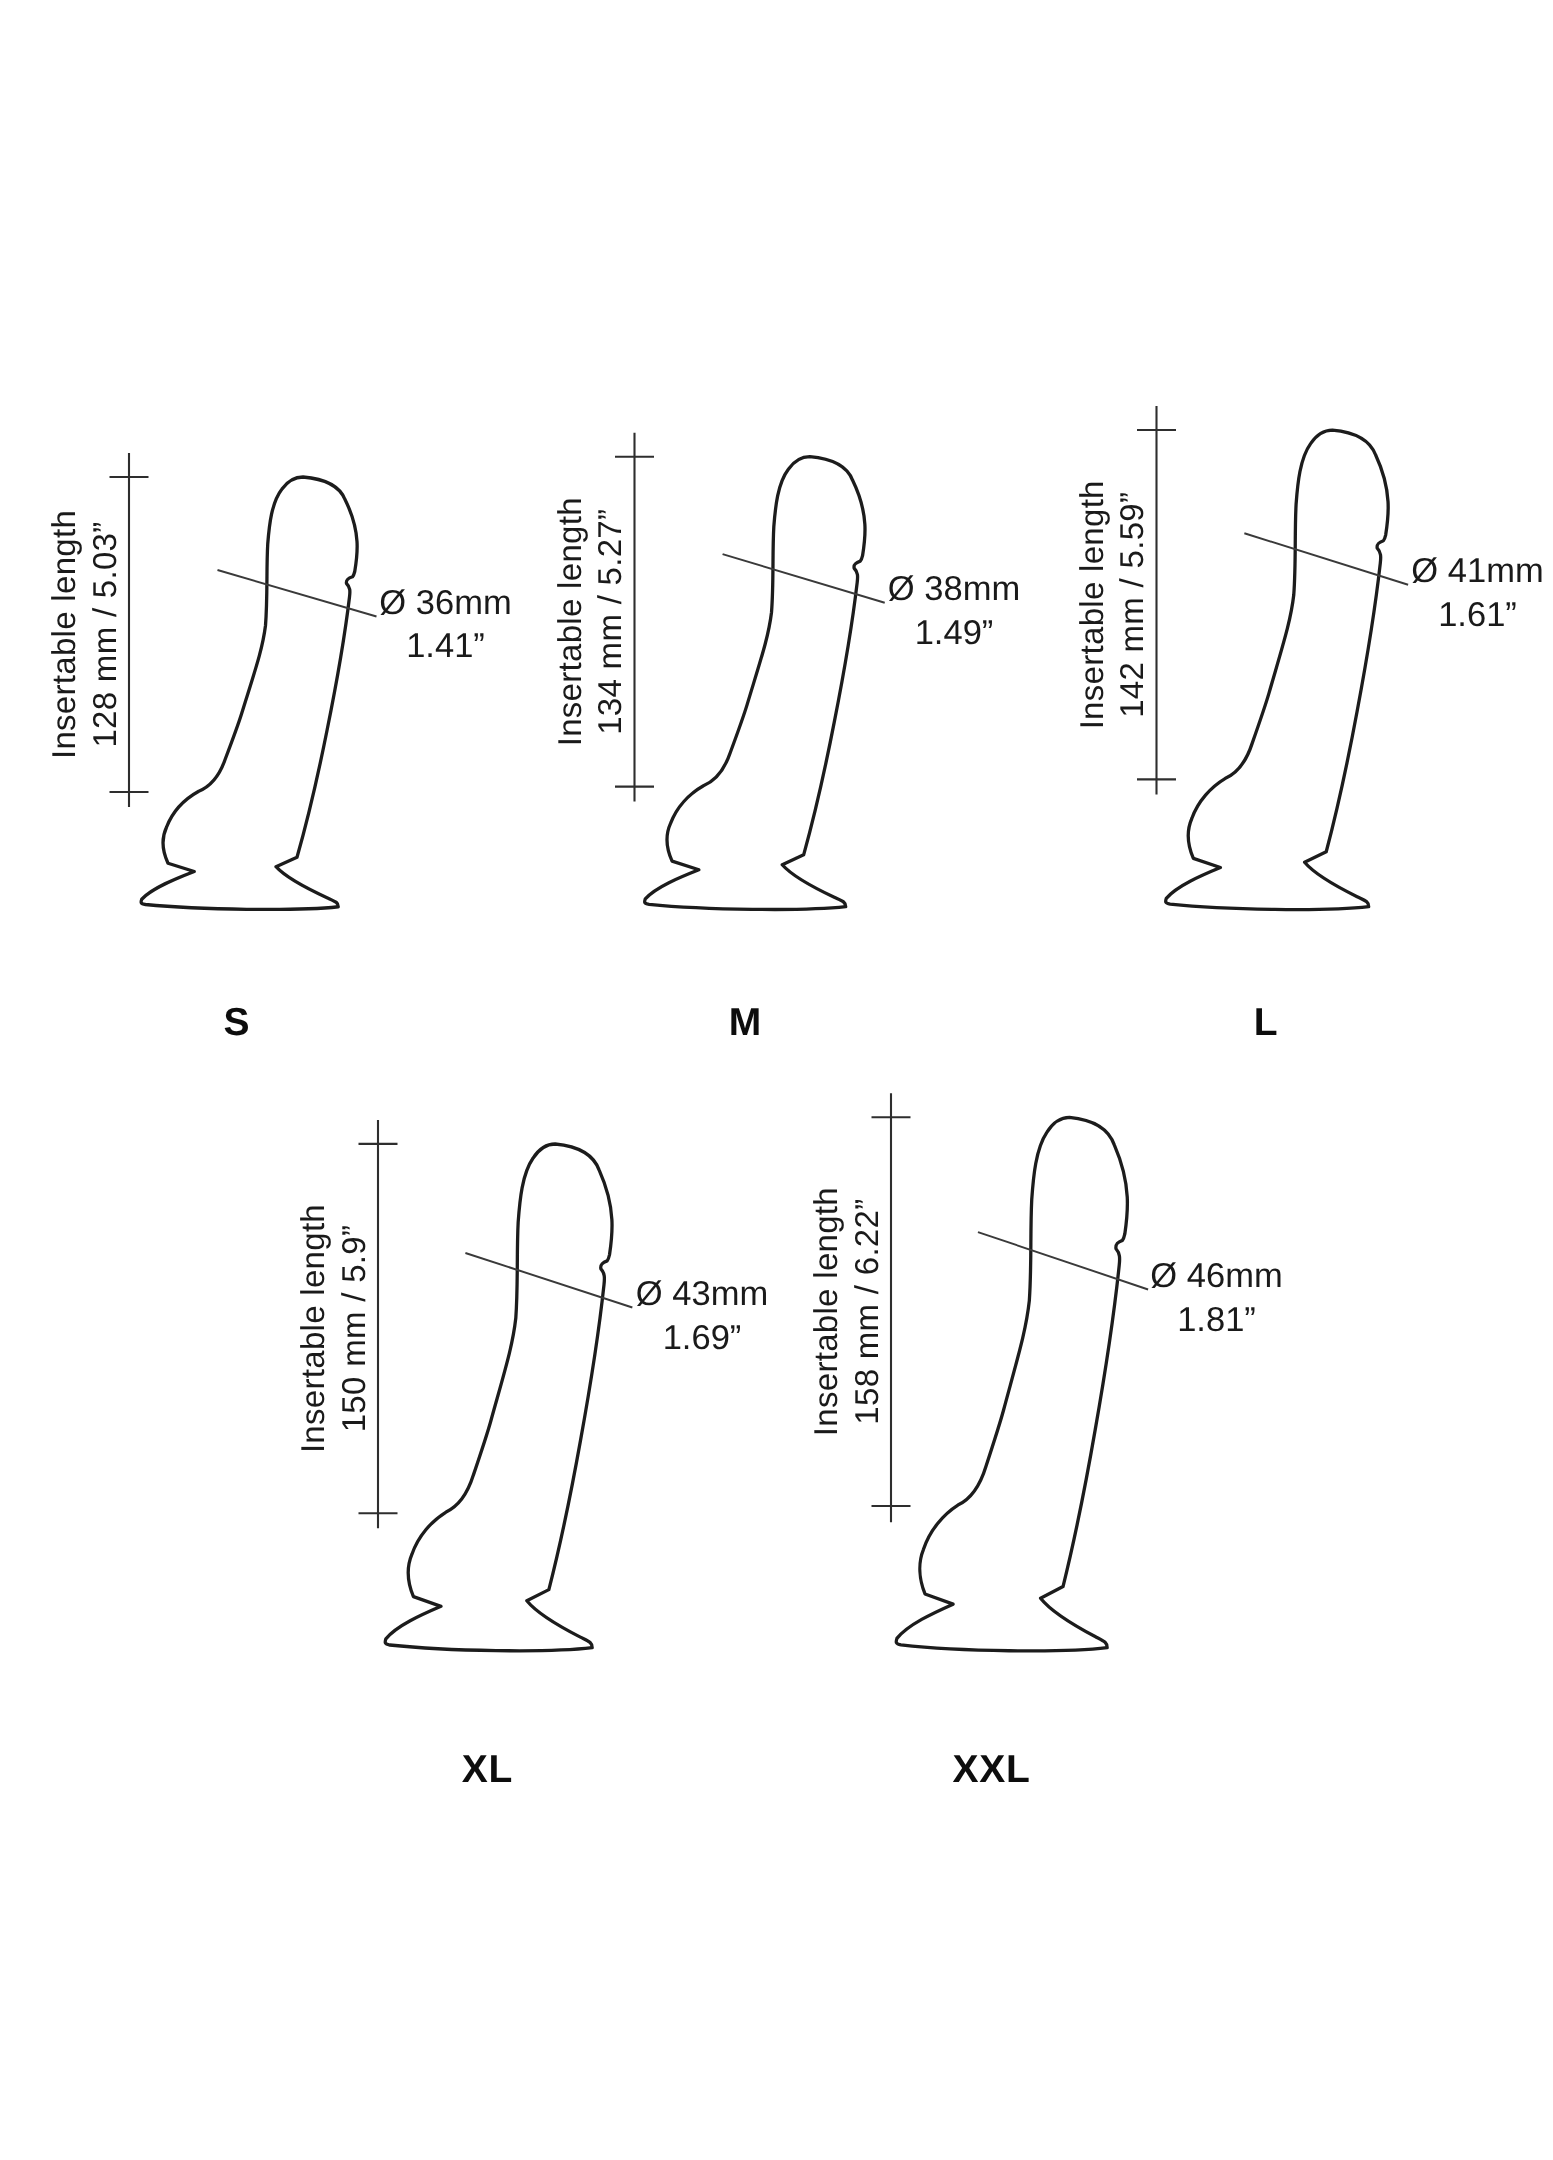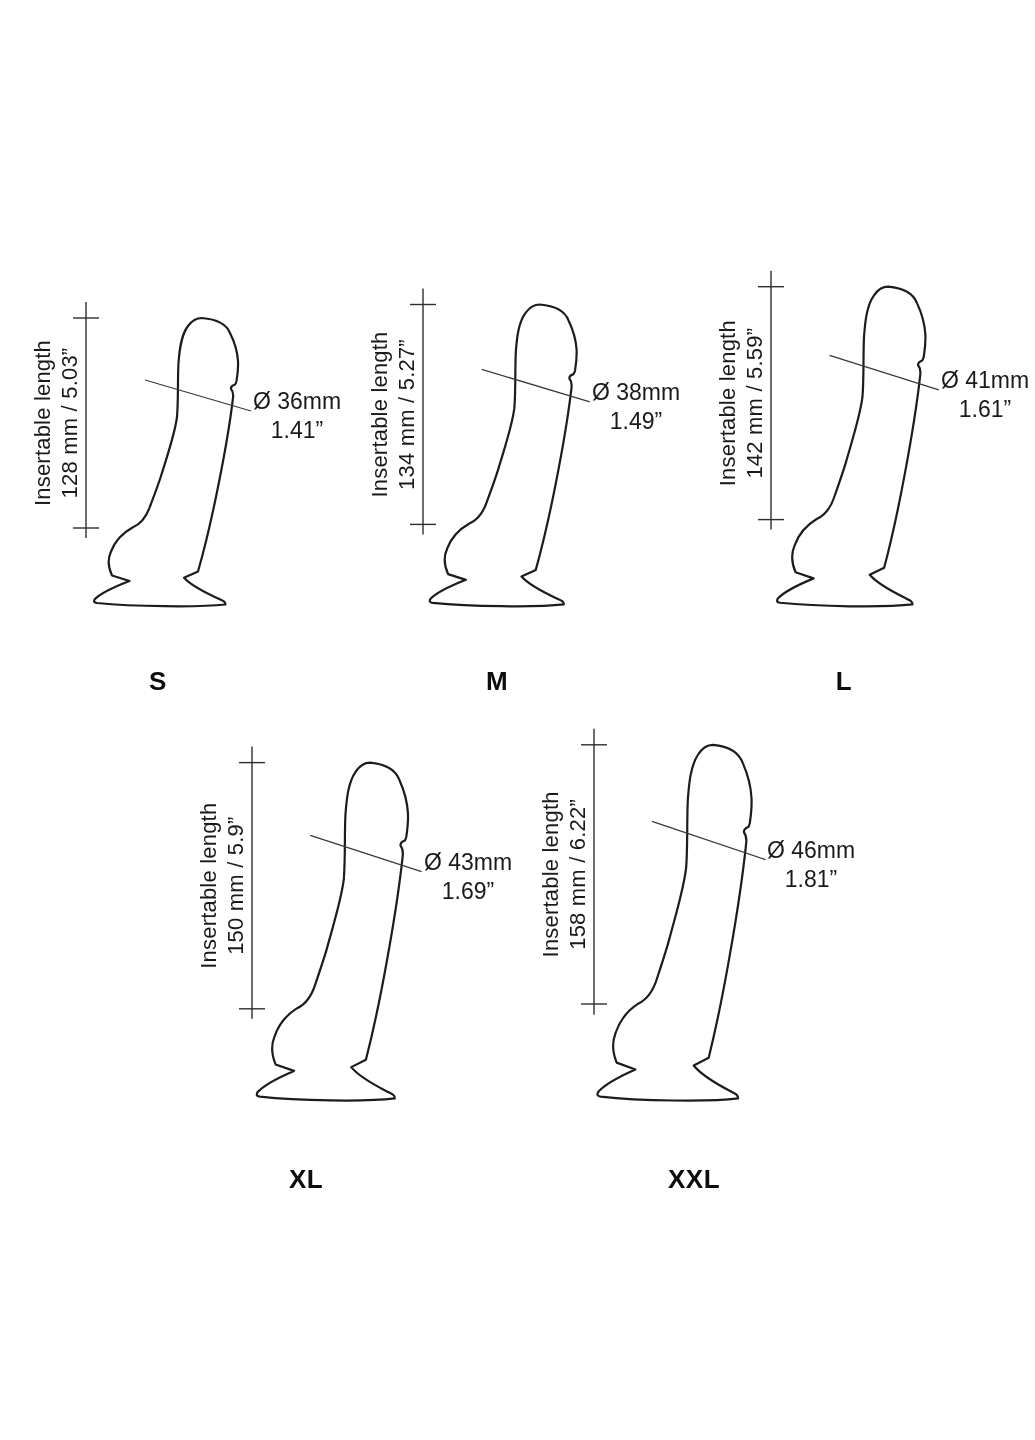--- a/index.html
+++ b/index.html
@@ -122,34 +122,34 @@
       <text class="rot" transform="translate(22 150.7) rotate(-90)">Insertable length</text>
       <text class="rot" transform="translate(49 150.7) rotate(-90)">150 mm / 5.9”</text>
       <g transform="translate(-6.58 0.7) scale(1.05 1.172)">
         <path class="outline" vector-effect="non-scaling-stroke" d="M 174 23 C 186 24 198 28 202 38 C 207 48 209.5 58 210 66 C 210.5 74 209.5 80 208.5 86 C 208 88 207.5 89 207 89.5 C 204 90.5 202.5 91.5 203 94 C 205.5 96.5 205.5 99 205 103 C 202 128 196.5 160 190 192 C 184 222 177 252 170 276.5 L 156 282.8 C 163 290.5 178 298 190 303.5 C 195.5 306 197.5 306.5 197.5 309.5 C 170 312.5 105 311.5 69 308 C 65.5 307.5 65.8 306.5 66.5 304.5 C 73.5 297 89 290.8 101.5 286 L 84 280.5 C 80.5 273 79.5 264 83 256.5 C 87 246 95.5 237.5 104.5 232.5 C 113 229 118.5 221.5 122 211.5 C 127.5 197 130.5 189 133 181 C 142 152 147 138 149 122 C 150.5 103 149.5 85 150.5 67.5 C 151.5 55 153 40 160 31 C 164 25.5 169 23 174 23 Z"></path>
         <line class="measureline" vector-effect="non-scaling-stroke" x1="117" y1="85" x2="223" y2="116"></line>
       </g>
       <text class="dia" x="274" y="135">Ø 43mm</text>
       <text class="dia" x="274" y="164">1.69”</text>
     </svg>
   </div>
-  <div class="size-label" style="left:306px;top:1166px;">XL</div>
+  <div class="size-label" style="left:325px;top:1166px;">XL</div>
 
   <div class="fig" style="left:536px;top:718px;">
     <svg width="337" height="416" viewBox="0 0 337 416">
       <g>
         <line class="dimline" x1="58" y1="10.8" x2="58" y2="296.8"></line>
         <line class="dimline" x1="45" y1="26.8" x2="71" y2="26.8"></line>
         <line class="dimline" x1="45" y1="286" x2="71" y2="286"></line>
       </g>
       <text class="rot" transform="translate(22 156.4) rotate(-90)">Insertable length</text>
       <text class="rot" transform="translate(49 156.4) rotate(-90)">158 mm / 6.22”</text>
       <g transform="translate(-9.21 -1.5) scale(1.07 1.234)">
         <path class="outline" vector-effect="non-scaling-stroke" d="M 174 23 C 186 24 198 28 202 38 C 207 48 209.5 58 210 66 C 210.5 74 209.5 80 208.5 86 C 208 88 207.5 89 207 89.5 C 204 90.5 202.5 91.5 203 94 C 205.5 96.5 205.5 99 205 103 C 202 128 196.5 160 190 192 C 184 222 177 252 170 276.5 L 156 282.8 C 163 290.5 178 298 190 303.5 C 195.5 306 197.5 306.5 197.5 309.5 C 170 312.5 105 311.5 69 308 C 65.5 307.5 65.8 306.5 66.5 304.5 C 73.5 297 89 290.8 101.5 286 L 84 280.5 C 80.5 273 79.5 264 83 256.5 C 87 246 95.5 237.5 104.5 232.5 C 113 229 118.5 221.5 122 211.5 C 127.5 197 130.5 189 133 181 C 142 152 147 138 149 122 C 150.5 103 149.5 85 150.5 67.5 C 151.5 55 153 40 160 31 C 164 25.5 169 23 174 23 Z"></path>
         <line class="measureline" vector-effect="non-scaling-stroke" x1="117" y1="85" x2="223" y2="116"></line>
       </g>
       <text class="dia" x="275" y="140">Ø 46mm</text>
       <text class="dia" x="275" y="169">1.81”</text>
     </svg>
   </div>
-  <div class="size-label" style="left:694px;top:1166px;">XXL</div>
+  <div class="size-label" style="left:661px;top:1166px;">XXL</div>
 
 </div>
 
 </body></html>

